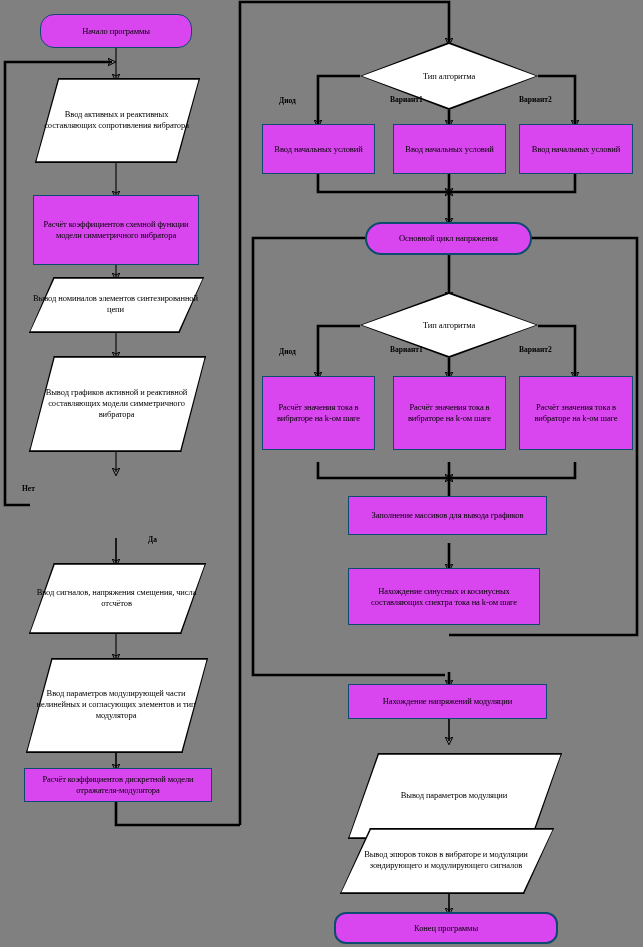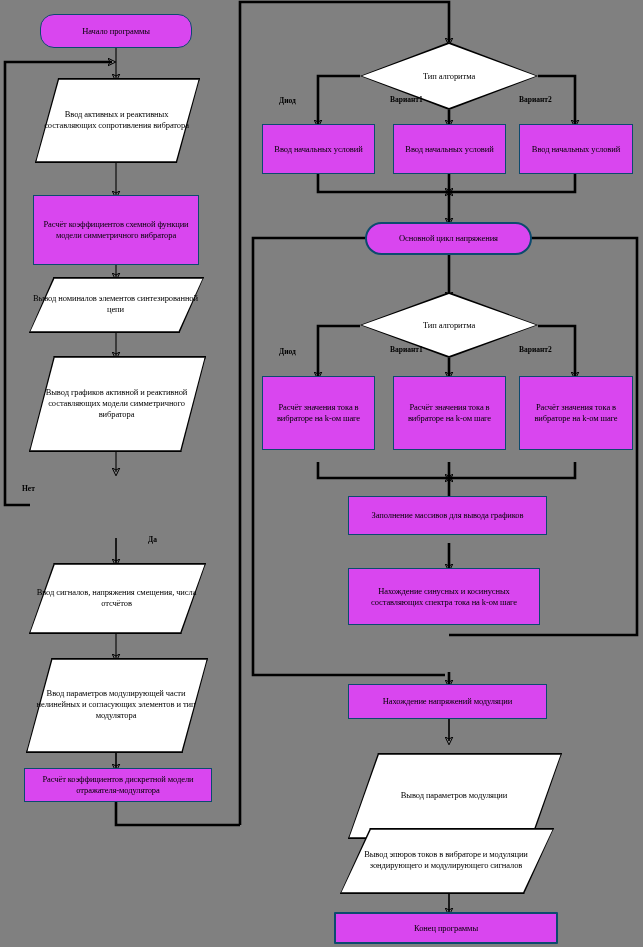--- a/index.html
+++ b/index.html
@@ -268,17 +268,17 @@
     <span class="shape fill"></span>
     <span class="txt" style="line-height:22px;">Вывод параметров модуляции</span>
   </div>
 
   <div class="node io" style="left:340px;top:828px;width:212px;height:64px;">
     <span class="shape outline"></span>
     <span class="shape fill"></span>
     <span class="txt">Вывод эпюров токов в вибраторе и модуляции зондирующего и модулирующего сигналов</span>
   </div>
 
-  <div class="node term" style="left:334px;top:912px;width:224px;height:32px;border-width:2.2px;border-radius:1px;">
+  <div class="node term" style="left:334px;top:912px;width:224px;height:32px;border-width:2.2px;border-radius:12px;">
     <span class="txt">Конец программы</span>
   </div>
 
 </div>
 
 </body></html>

